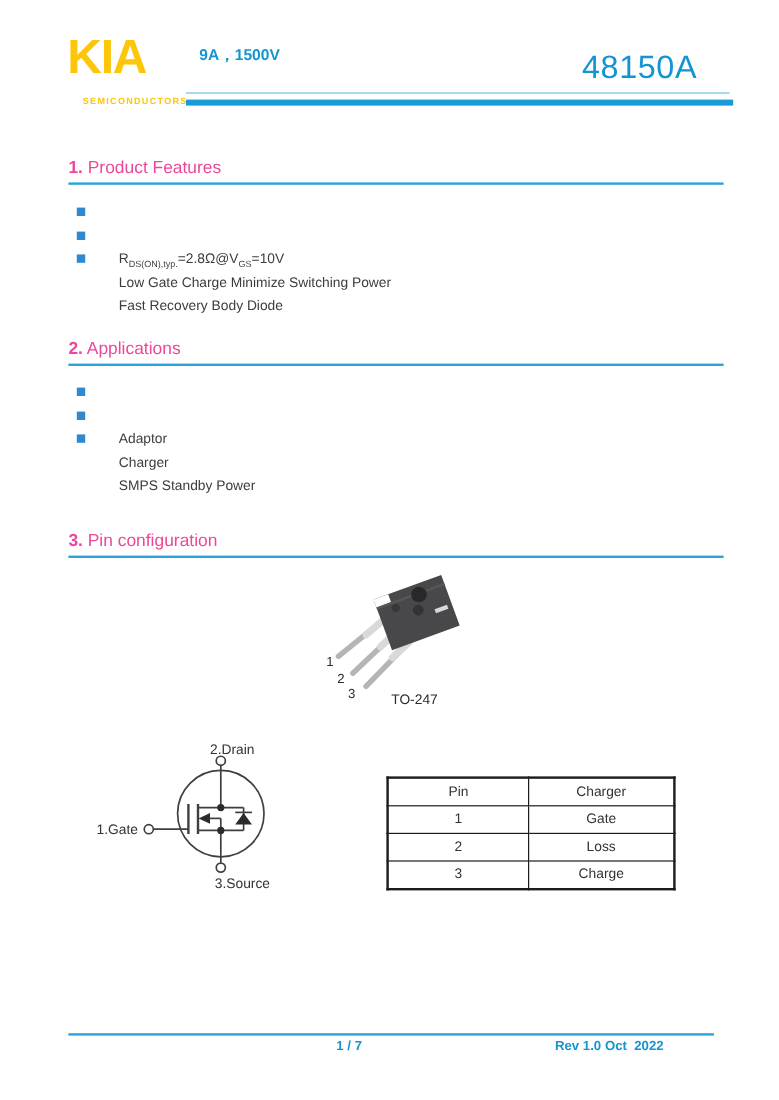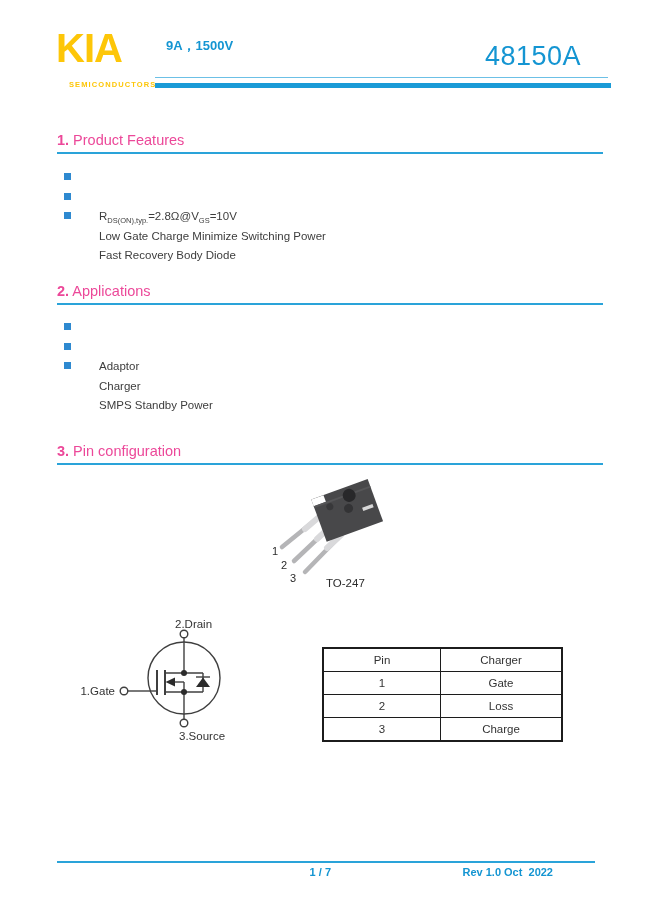--- a/index.html
+++ b/index.html
@@ -30,21 +30,21 @@
 
   
   .pin-table { left:322px; top:647px; border-collapse:collapse; table-layout:fixed; background:#fff;padding-left:48px; }
   .pin-table td { border:1px solid #1c1c1c; width:120px; height:22px; text-align:center;
                   font-size:11.5px; color:#333; padding:0; }
   .pin-table { border:2px solid #1c1c1c; }
   .pin-table td.col1 { width:116px; }
 
   
   .footer-line { left:57px; top:861px; width:538px; height:2px; background:#2aa3d9; }
-  .footer-page { left:251px; top:866px; width:80px; text-align:right; font-size:11px; font-weight:bold; color:#1495d2; }
+  .footer-page { left:251px; top:866px; width:80px; text-align:center; font-size:11px; font-weight:bold; color:#1495d2; }
   .footer-rev { top:866px; right:77px; font-size:11px; font-weight:bold; color:#1495d2; white-space:pre;text-align:center; }
 
   svg text { font-family:"Liberation Sans", sans-serif; }
 </style>
 </head>
 <body>
 
 <div class="page">
 
   <div class="abs logo-kia">KIA</div>

